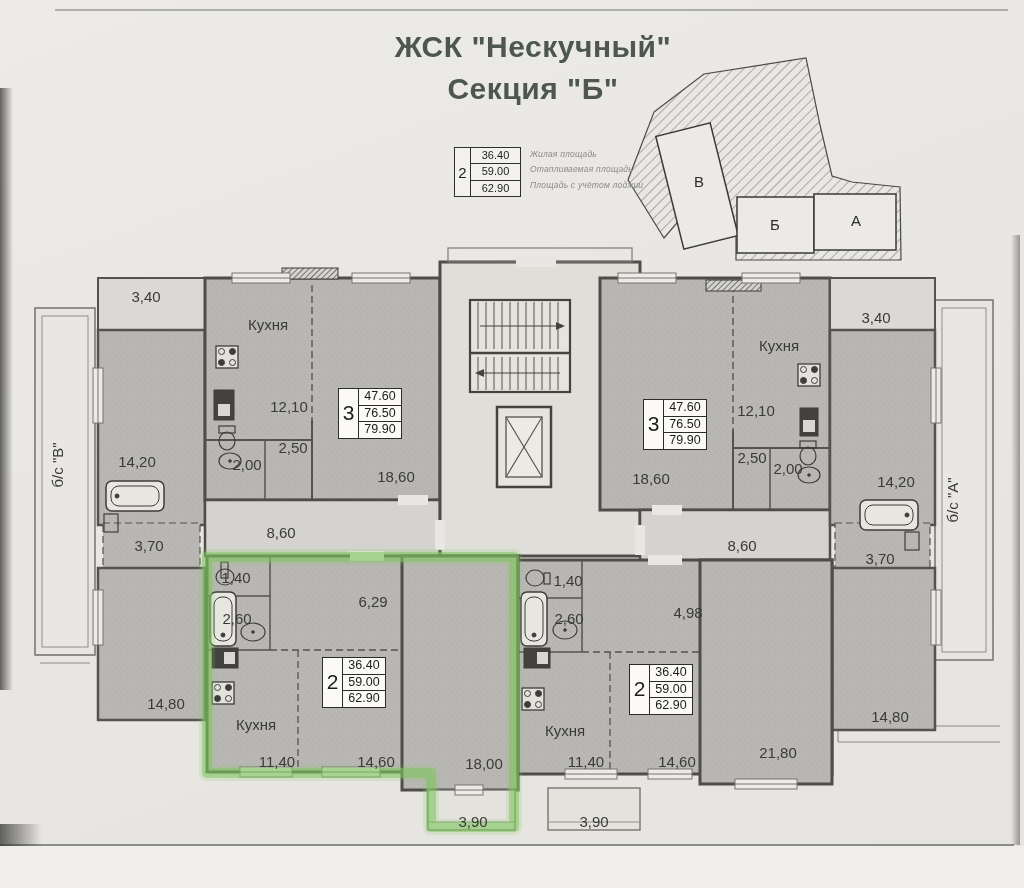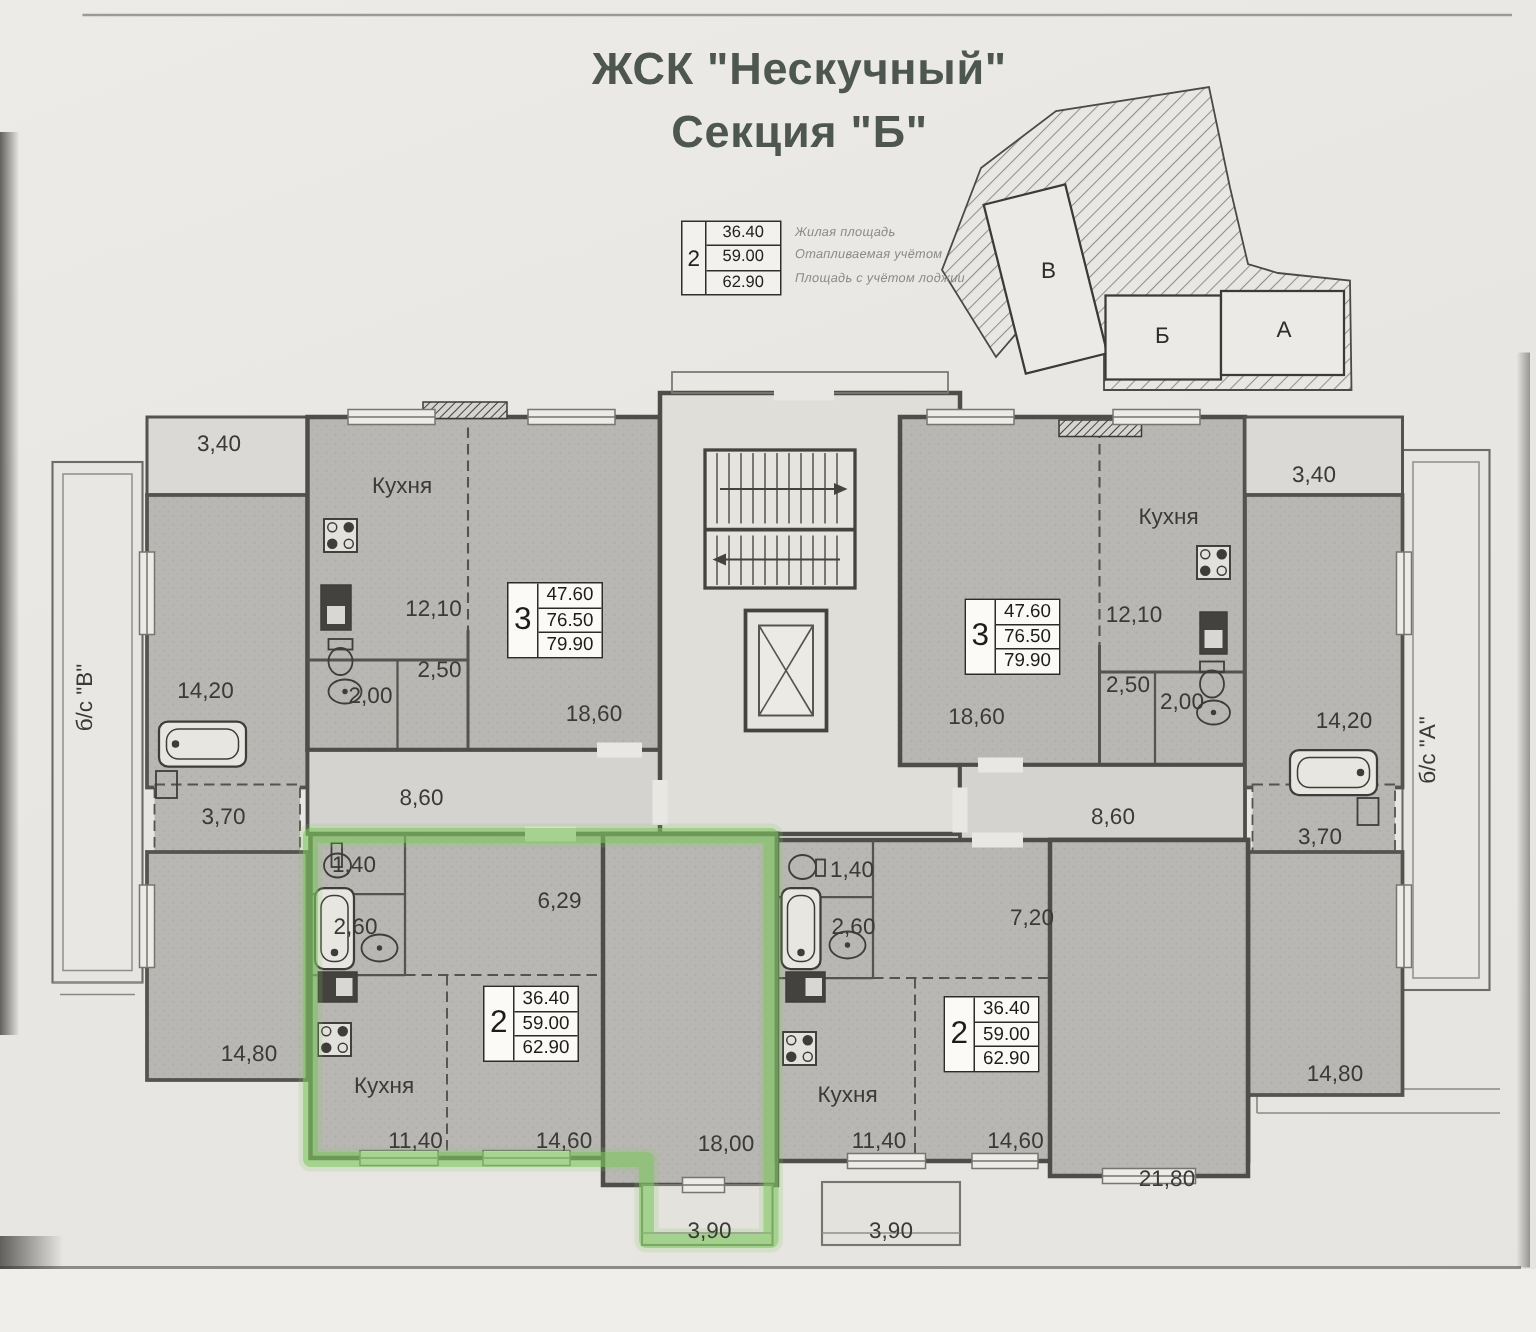--- a/index.html
+++ b/index.html
@@ -386,21 +386,21 @@
     <div class="leg-box">
       <div class="leg-num">2</div>
       <div class="leg-vals">
         <div>36.40</div>
         <div>59.00</div>
         <div>62.90</div>
       </div>
     </div>
     <div class="leg-labels">
       <div>Жилая площадь</div>
-      <div>Отапливаемая учётом</div>
+      <div>Отапливаемая площадь</div>
       <div>Площадь с учётом лоджии</div>
     </div>
   </div>
 
   <div class="sec" style="left:699px;top:181px">В</div>
   <div class="sec" style="left:775px;top:224px">Б</div>
   <div class="sec" style="left:856px;top:220px">А</div>
 
   <div class="apt" style="left:338px;top:388px">
     <div class="n">3</div>
@@ -451,25 +451,25 @@
   <div class="dim" style="left:373px;top:601px">6,29</div>
   <div class="dim" style="left:256px;top:724px">Кухня</div>
   <div class="dim" style="left:277px;top:761px">11,40</div>
   <div class="dim" style="left:376px;top:761px">14,60</div>
   <div class="dim" style="left:484px;top:763px">18,00</div>
   <div class="dim" style="left:473px;top:821px">3,90</div>
   <div class="dim" style="left:166px;top:703px">14,80</div>
 
   <div class="dim" style="left:568px;top:580px">1,40</div>
   <div class="dim" style="left:569px;top:618px">2,60</div>
-  <div class="dim" style="left:688px;top:612px">7,20</div>
+  <div class="dim" style="left:688px;top:612px">4,98</div>
   <div class="dim" style="left:565px;top:730px">Кухня</div>
   <div class="dim" style="left:586px;top:761px">11,40</div>
   <div class="dim" style="left:677px;top:761px">14,60</div>
-  <div class="dim" style="left:778px;top:786px">21,80</div>
+  <div class="dim" style="left:778px;top:752px">21,80</div>
   <div class="dim" style="left:594px;top:821px">3,90</div>
   <div class="dim" style="left:742px;top:545px">8,60</div>
 
   <div class="dim" style="left:779px;top:345px">Кухня</div>
   <div class="dim" style="left:756px;top:410px">12,10</div>
   <div class="dim" style="left:752px;top:457px">2,50</div>
   <div class="dim" style="left:788px;top:468px">2,00</div>
   <div class="dim" style="left:651px;top:478px">18,60</div>
   <div class="dim" style="left:876px;top:317px">3,40</div>
   <div class="dim" style="left:896px;top:481px">14,20</div>

